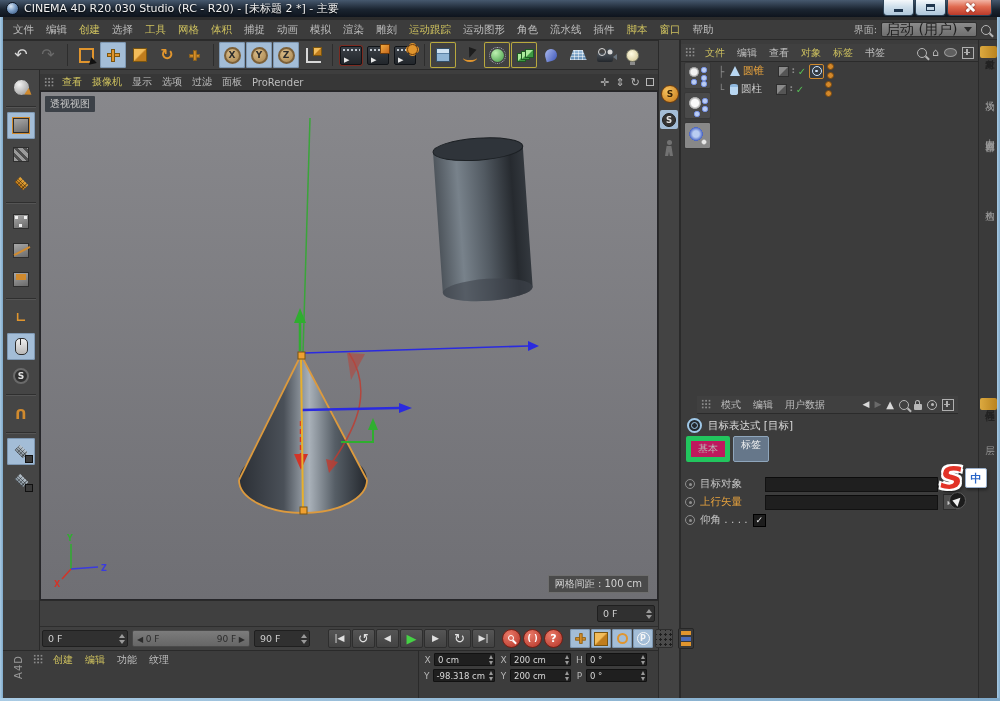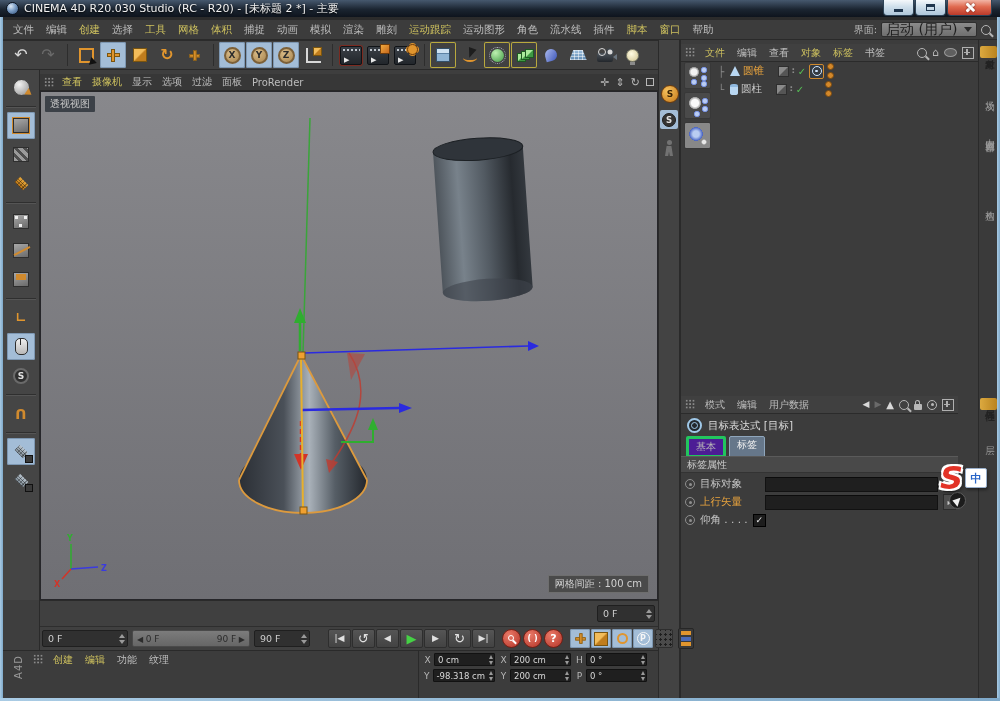--- a/index.html
+++ b/index.html
@@ -237,21 +237,21 @@
   .lockico::before{content:"";position:absolute;top:-4px;left:1.2px;width:5px;height:4px;border:1.5px solid #b8b8b8;
         border-bottom:none;border-radius:3px 3px 0 0;box-sizing:border-box}
   .targ{width:10px;height:10px;border:1.5px solid #b8b8b8;border-radius:50%;display:flex;align-items:center;justify-content:center;box-sizing:border-box}
   .targ::after{content:"";width:3px;height:3px;background:#b8b8b8;border-radius:50%}
   .amtitle{position:absolute;left:6px;display:flex;align-items:center;gap:6px}
   .amtitle .ticon{width:15px;height:15px;border-radius:50%;background:#23272c;border:2px solid #9fc8e8;
         display:flex;align-items:center;justify-content:center;box-sizing:border-box}
   .amtitle .ticon::after{content:"";width:5px;height:5px;border-radius:50%;border:1.5px solid #9fc8e8}
   .amtitle .tx{font-size:10.5px;color:#dcdcdc}
   .tabchip{font-size:10px;padding:1px 7px;border-radius:2px;margin-right:3px}
-  .tabchip.basic{background:#4c1d95;color:#b8b8b8;border:3px solid #22c55e}
+  .tabchip.basic{background:#be185d;color:#b8b8b8;border:5px solid #22c55e}
   .tabchip.on{background:#66778a;color:#f2f2f2;border:1px solid #8fa6bc}
   .secbar{position:absolute;left:0;right:20px;height:15px;background:#494949;border-top:1px solid #5a5a5a;
         border-bottom:1px solid #333;display:flex;align-items:center;padding-left:6px;font-size:10px;color:#cccccc}
   .amrow{position:absolute;left:4px;right:22px;height:16px;display:flex;align-items:center;gap:5px}
   .circico{width:10px;height:10px;border:1.5px solid #8f8f8f;border-radius:50%;box-sizing:border-box;flex:none;
         display:flex;align-items:center;justify-content:center}
   .circico::after{content:"";width:3px;height:3px;border-radius:50%;background:#8f8f8f}
   .amlabel{font-size:10.5px;color:#c6c6c6;width:60px;flex:none}
   .amlabel.hl{color:#e8a33d}
   .aminput{flex:1;height:13px;background:#1f1f1f;border:1px solid #121212;border-top-color:#0c0c0c;border-radius:1px}
@@ -680,21 +680,21 @@
       <i class="dots2"></i>
       <i class="okcheck"></i>
       <span class="tagspace"></span>
       <span class="visdots">
           <i></i>
           <i></i>
         </span>
     </div>
   </div>
 
-  <div class="hdr" style="position:absolute;left:0;right:20px;top:356px">
+  <div class="hdr" style="position:absolute;left:16px;right:20px;top:356px">
     <i class="grip"></i>
     <span class="mi sm">模式</span>
     <span class="mi sm">编辑</span>
     <span class="mi sm">用户数据</span>
     <span class="amhead-icons">
       <i class="ga back"></i>
       <i class="ga fwd"></i>
       <i class="ga nav"></i>
       <i class="mag"></i>
       <i class="lockico"></i>
@@ -702,23 +702,20 @@
       <i class="plusbox"></i>
     </span>
   </div>
   <div class="amtitle" style="top:378px">
     <i class="ticon"></i>
     <span class="tx">目标表达式 [目标]</span>
   </div>
   <div style="position:absolute;left:5px;top:396px;display:flex">
     <span class="tabchip basic">基本</span>
     <span class="tabchip on">标签</span>
-  </div>
-  <div class="secbar" style="top:416px">
-    <span>标签属性</span>
   </div>
   <div class="amrow" style="top:454px">
     <i class="circico"></i>
     <span class="amlabel hl">上行矢量</span>
     <span class="aminput"></span>
     <span class="ambtn"></span>
   </div>
   <div class="amrow" style="top:436px">
     <i class="circico"></i>
     <span class="amlabel">目标对象</span>

